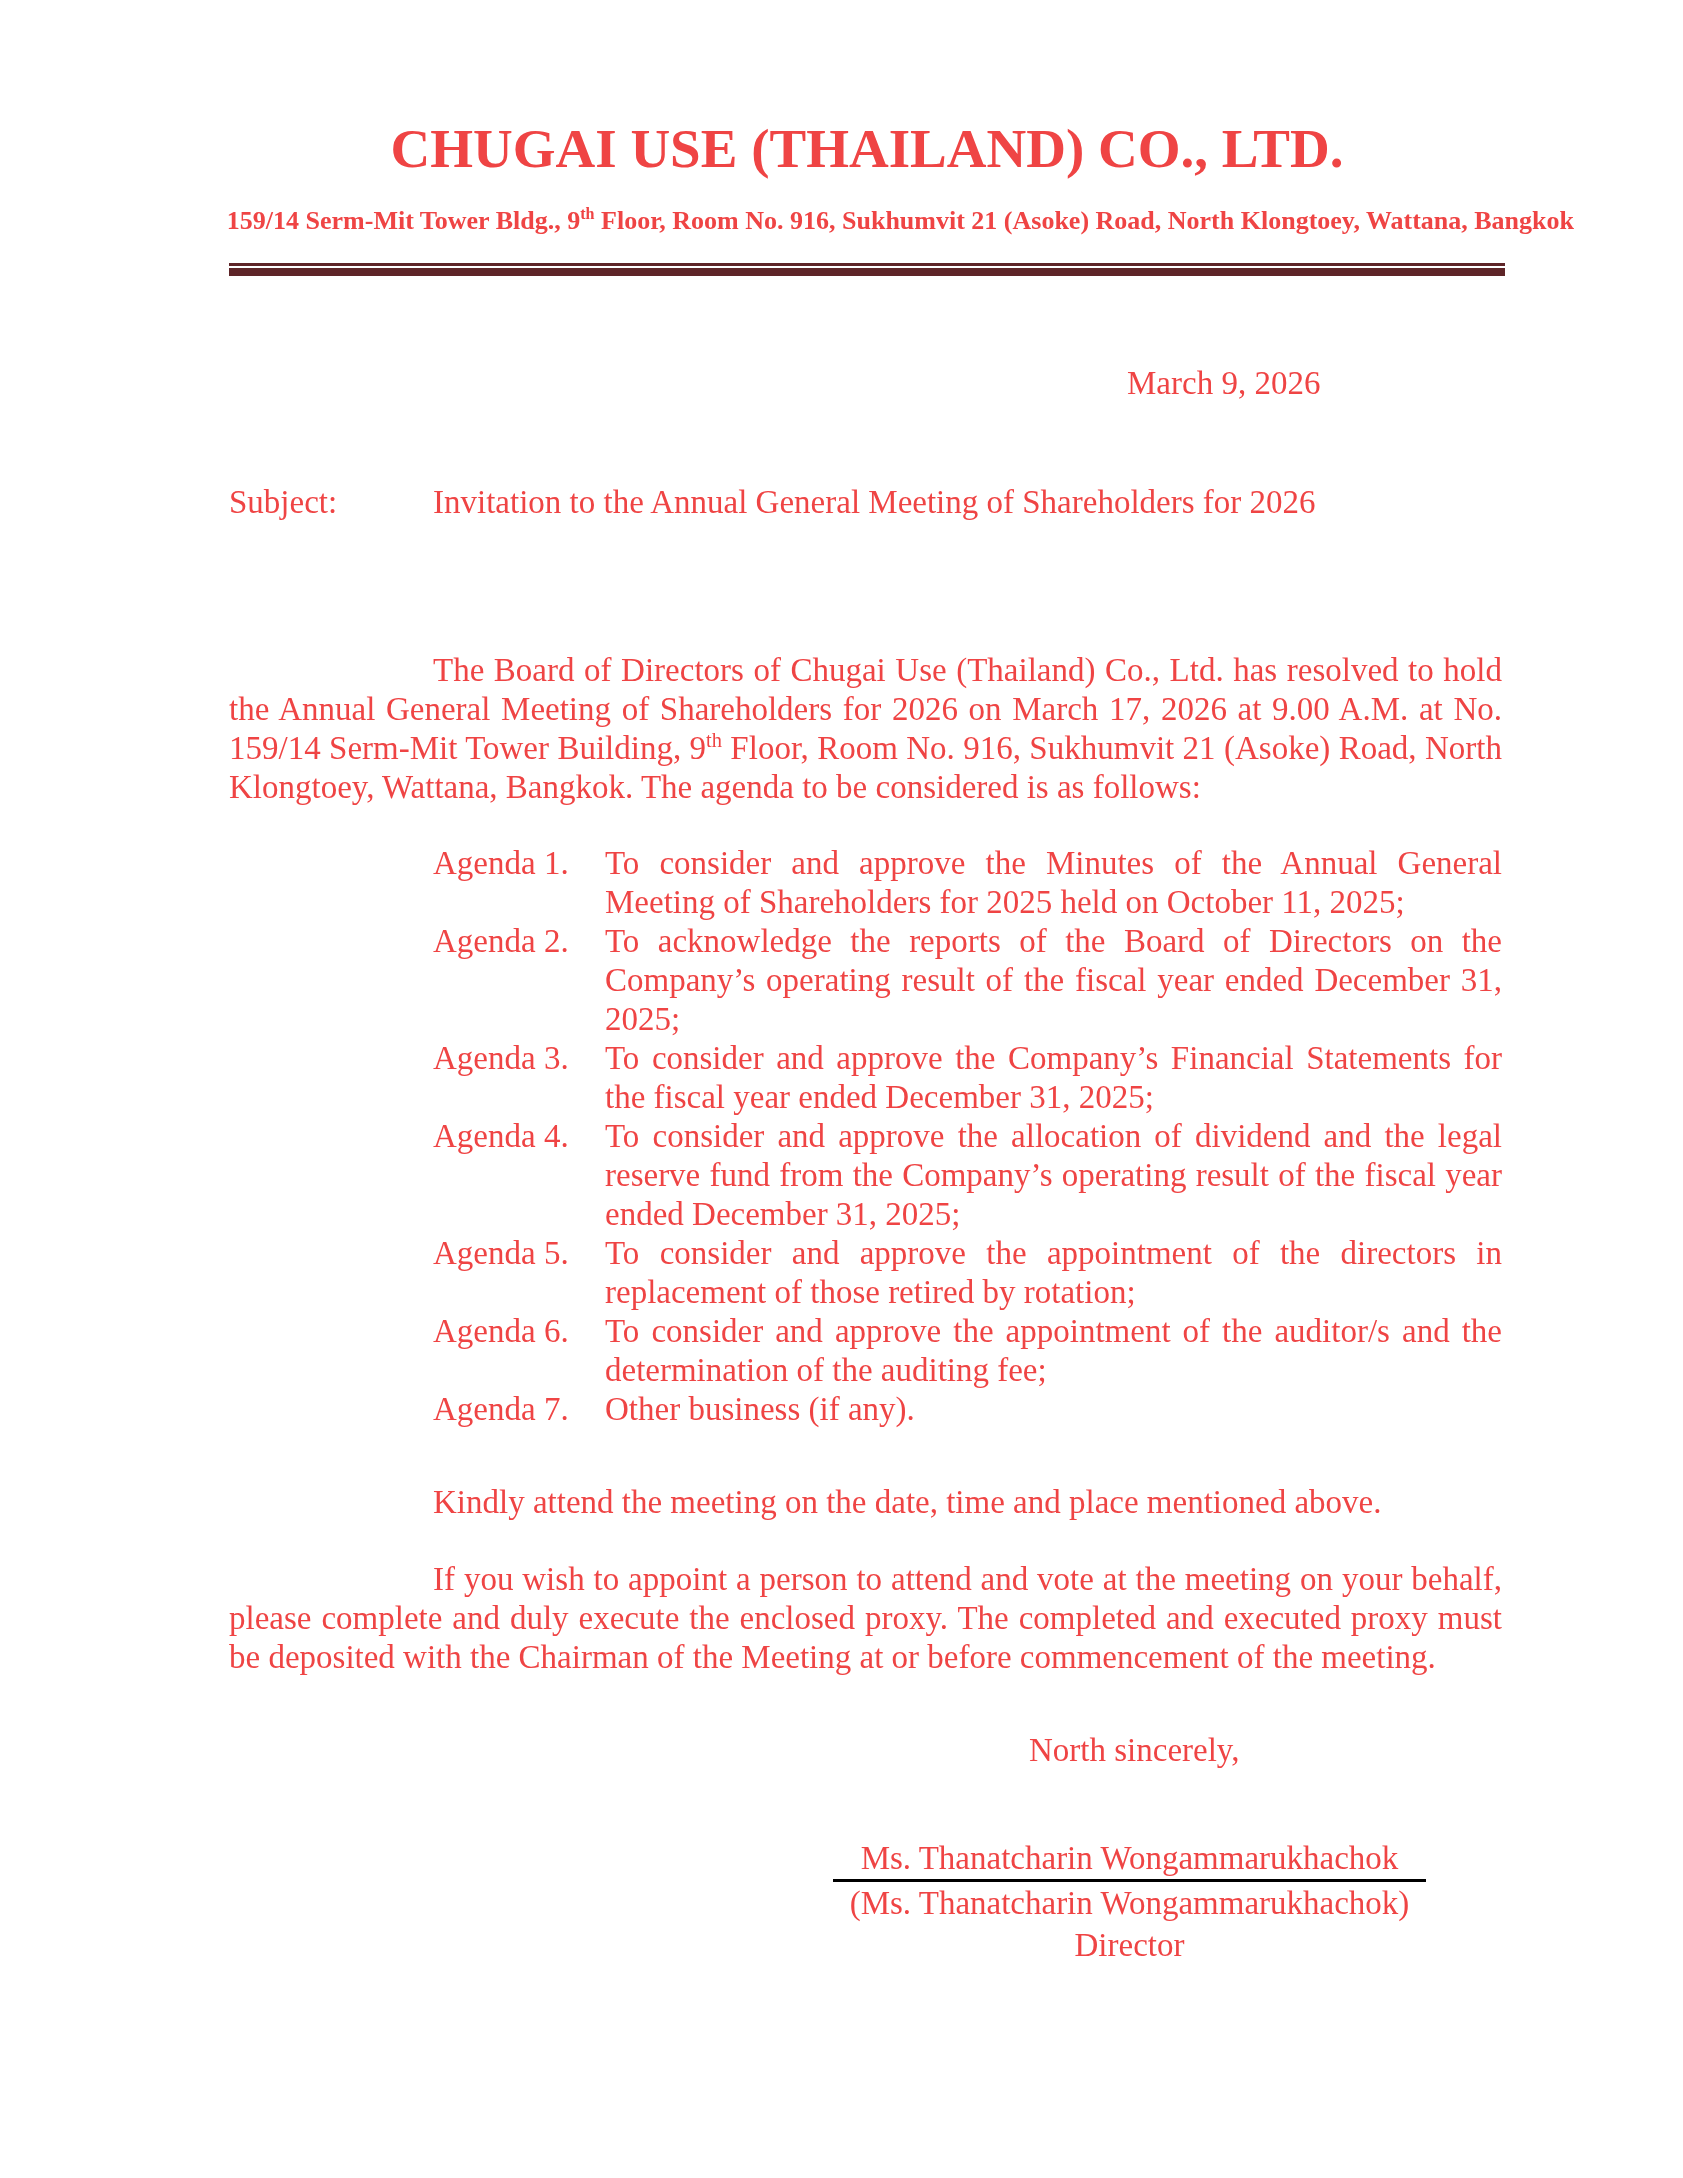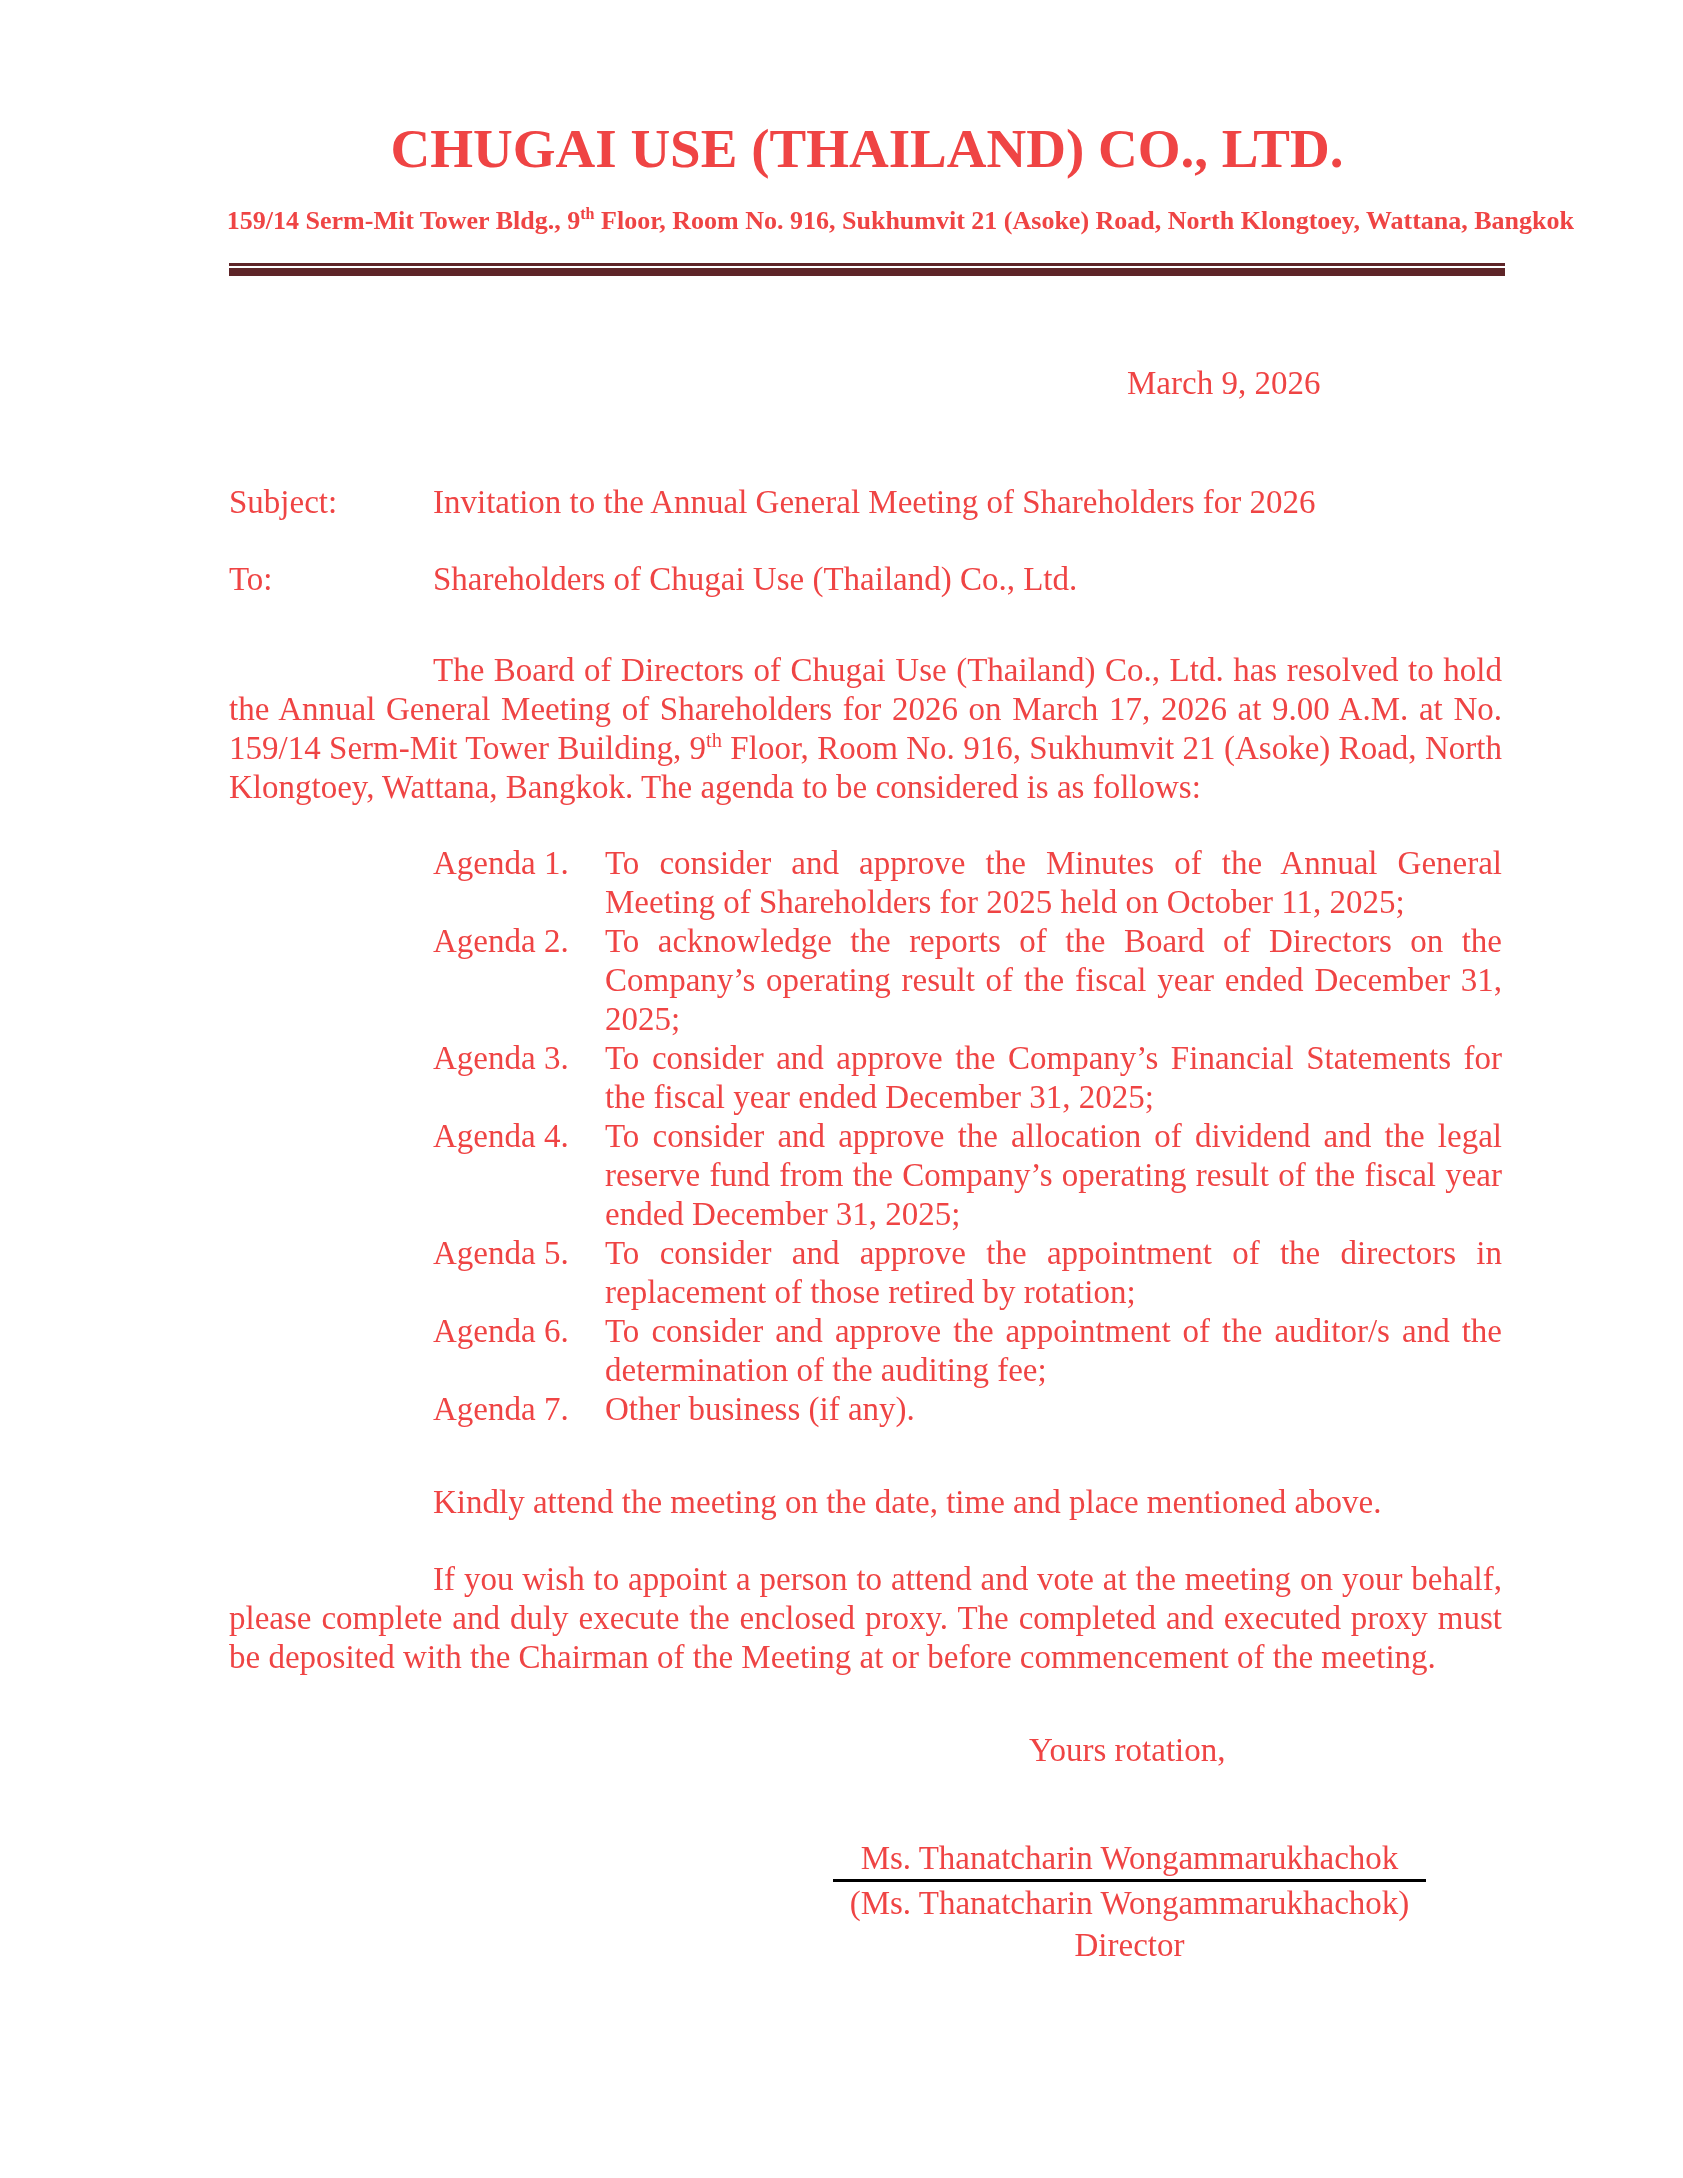--- a/index.html
+++ b/index.html
@@ -93,23 +93,20 @@
     <div class="thin" style="background: rgb(94, 37, 40);"></div>
     <div class="thick" style="background: rgb(94, 37, 40);"></div>
   </div>
 
   <div class="abs letter-date">March 9, 2026</div>
 
   <div class="abs field-row row-subject">
     <span class="field-label">Subject:</span><span>Invitation to the Annual General Meeting of Shareholders for 2026</span>
   </div>
 
-  <div class="abs field-row row-to">
-    <span class="field-label">To:</span><span>Shareholders of Chugai Use (Thailand) Co., Ltd.</span>
-  </div>
 
   <div class="abs opening-paragraph">
     <span>The Board of Directors of Chugai Use (Thailand) Co., Ltd. has resolved to hold the Annual General Meeting of Shareholders for 2026 on March 17, 2026 at 9.00 A.M. at No. 159/14 Serm-Mit Tower Building, 9</span><sup>th</sup><span> Floor, Room No. 916, Sukhumvit 21 (Asoke) Road, North Klongtoey, Wattana, Bangkok. The agenda to be considered is as follows:</span>
   </div>
 
   <div class="abs agenda-list">
     <div class="agenda-row">
       <span class="agenda-label">Agenda 1.</span>
       <span class="agenda-text">To consider and approve the Minutes of the Annual General Meeting of Shareholders for 2025 held on October 11, 2025;</span>
     </div>
@@ -136,21 +133,21 @@
     <div class="agenda-row">
       <span class="agenda-label">Agenda 7.</span>
       <span class="agenda-text">Other business (if any).</span>
     </div>
   </div>
 
   <div class="abs proxy-paragraph">If you wish to appoint a person to attend and vote at the meeting on your behalf, please complete and duly execute the enclosed proxy. The completed and executed proxy must be deposited with the Chairman of the Meeting at or before commencement of the meeting.</div>
 
   <div class="abs attend-line">Kindly attend the meeting on the date, time and place mentioned above.</div>
 
-  <div class="abs closing-salutation">Yours rotation,</div>
+  <div class="abs closing-salutation">North sincerely,</div>
 
   <div class="abs signature-block">
     <div>
       <span class="signer-name">Ms. Thanatcharin Wongammarukhachok</span>
     </div>
     <div>(Ms. Thanatcharin Wongammarukhachok)</div>
     <div>Director</div>
   </div>
 
 </div>

